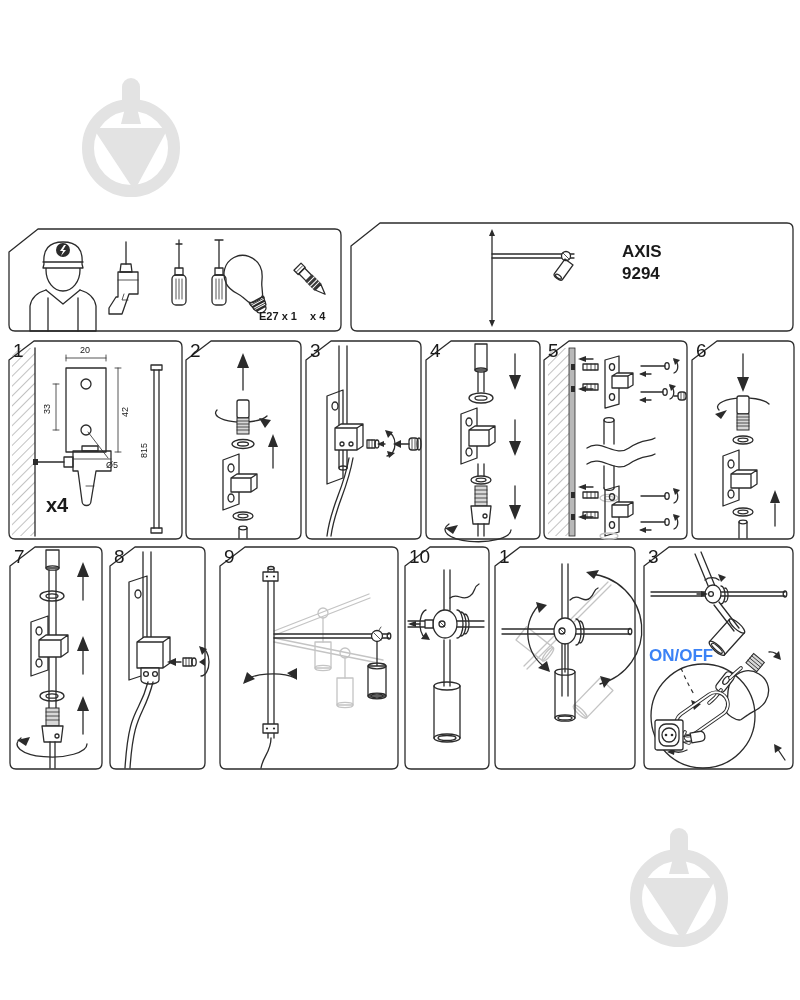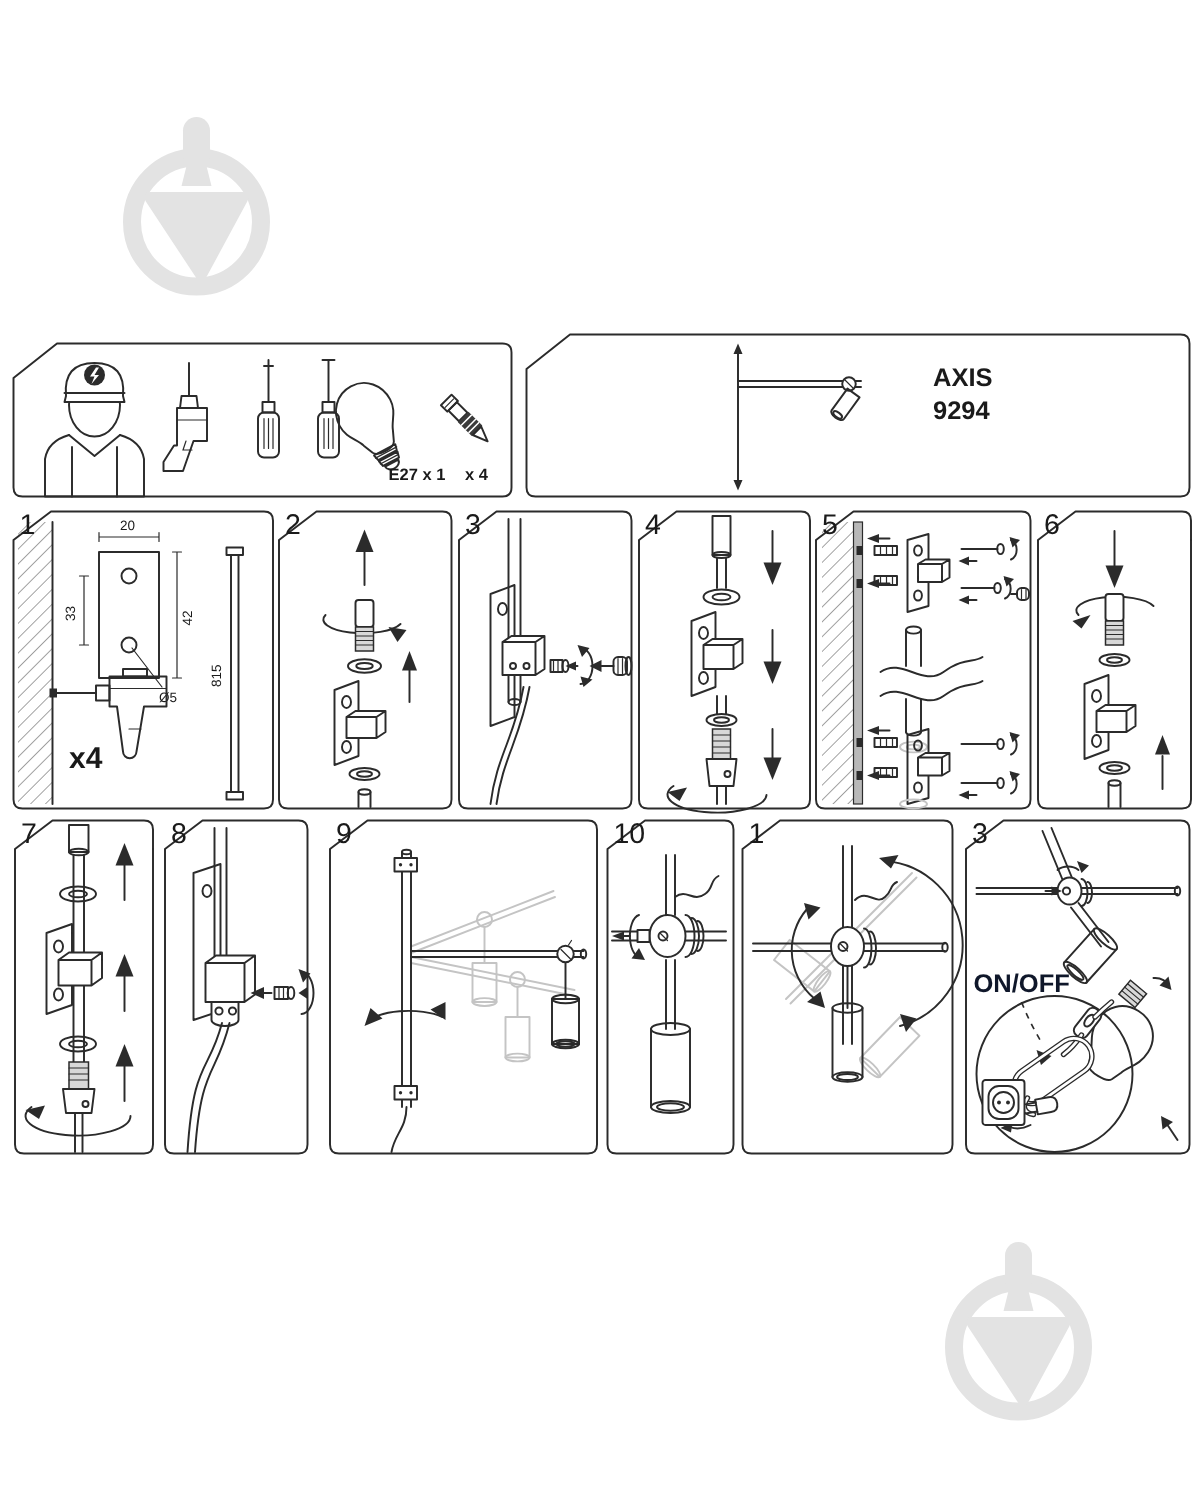--- a/index.html
+++ b/index.html
@@ -1,21 +1,21 @@
 <!DOCTYPE html>
 <html><head>
 <meta charset="utf-8">
 <style>
   html,body{margin:0;padding:0;background:#fff;}
   .page{position:relative;width:800px;height:1000px;background:#fff;overflow:hidden;
         font-family:"Liberation Sans",sans-serif;}
   svg{display:block;position:absolute;inset:0;overflow:visible;}
   .box,.panel{position:absolute;}
   .num{position:absolute;left:5px;top:0;font-size:19px;line-height:22px;color:#1a1a1a;z-index:3;}
-  .onoff{position:absolute;left:6px;top:100px;font-size:17px;font-weight:bold;color:#0f172a;z-index:3;}
+  .onoff{position:absolute;left:6px;top:100px;font-size:17px;font-weight:bold;color:#3b82f6;z-index:3;}
   
   .ln{fill:none;stroke:#2b2b2b;stroke-width:1.3;stroke-linecap:round;stroke-linejoin:round;}
   .lt{fill:none;stroke:#2b2b2b;stroke-width:.8;stroke-linecap:round;}
   .fl{fill:#2b2b2b;stroke:none;}
   .wh{fill:#fff;}
   .gh{fill:none;stroke:#c4c4c4;stroke-width:1.3;stroke-linecap:round;stroke-linejoin:round;}
   .thr{fill:#d8d8d8;stroke:#2b2b2b;stroke-width:1;}
   .band{fill:#b8b8b8;stroke:#2b2b2b;stroke-width:.8;}
   .cordo{fill:none;stroke:#2b2b2b;stroke-width:3.6;stroke-linecap:round;}
   .cordi{fill:none;stroke:#fff;stroke-width:1.8;stroke-linecap:round;}

